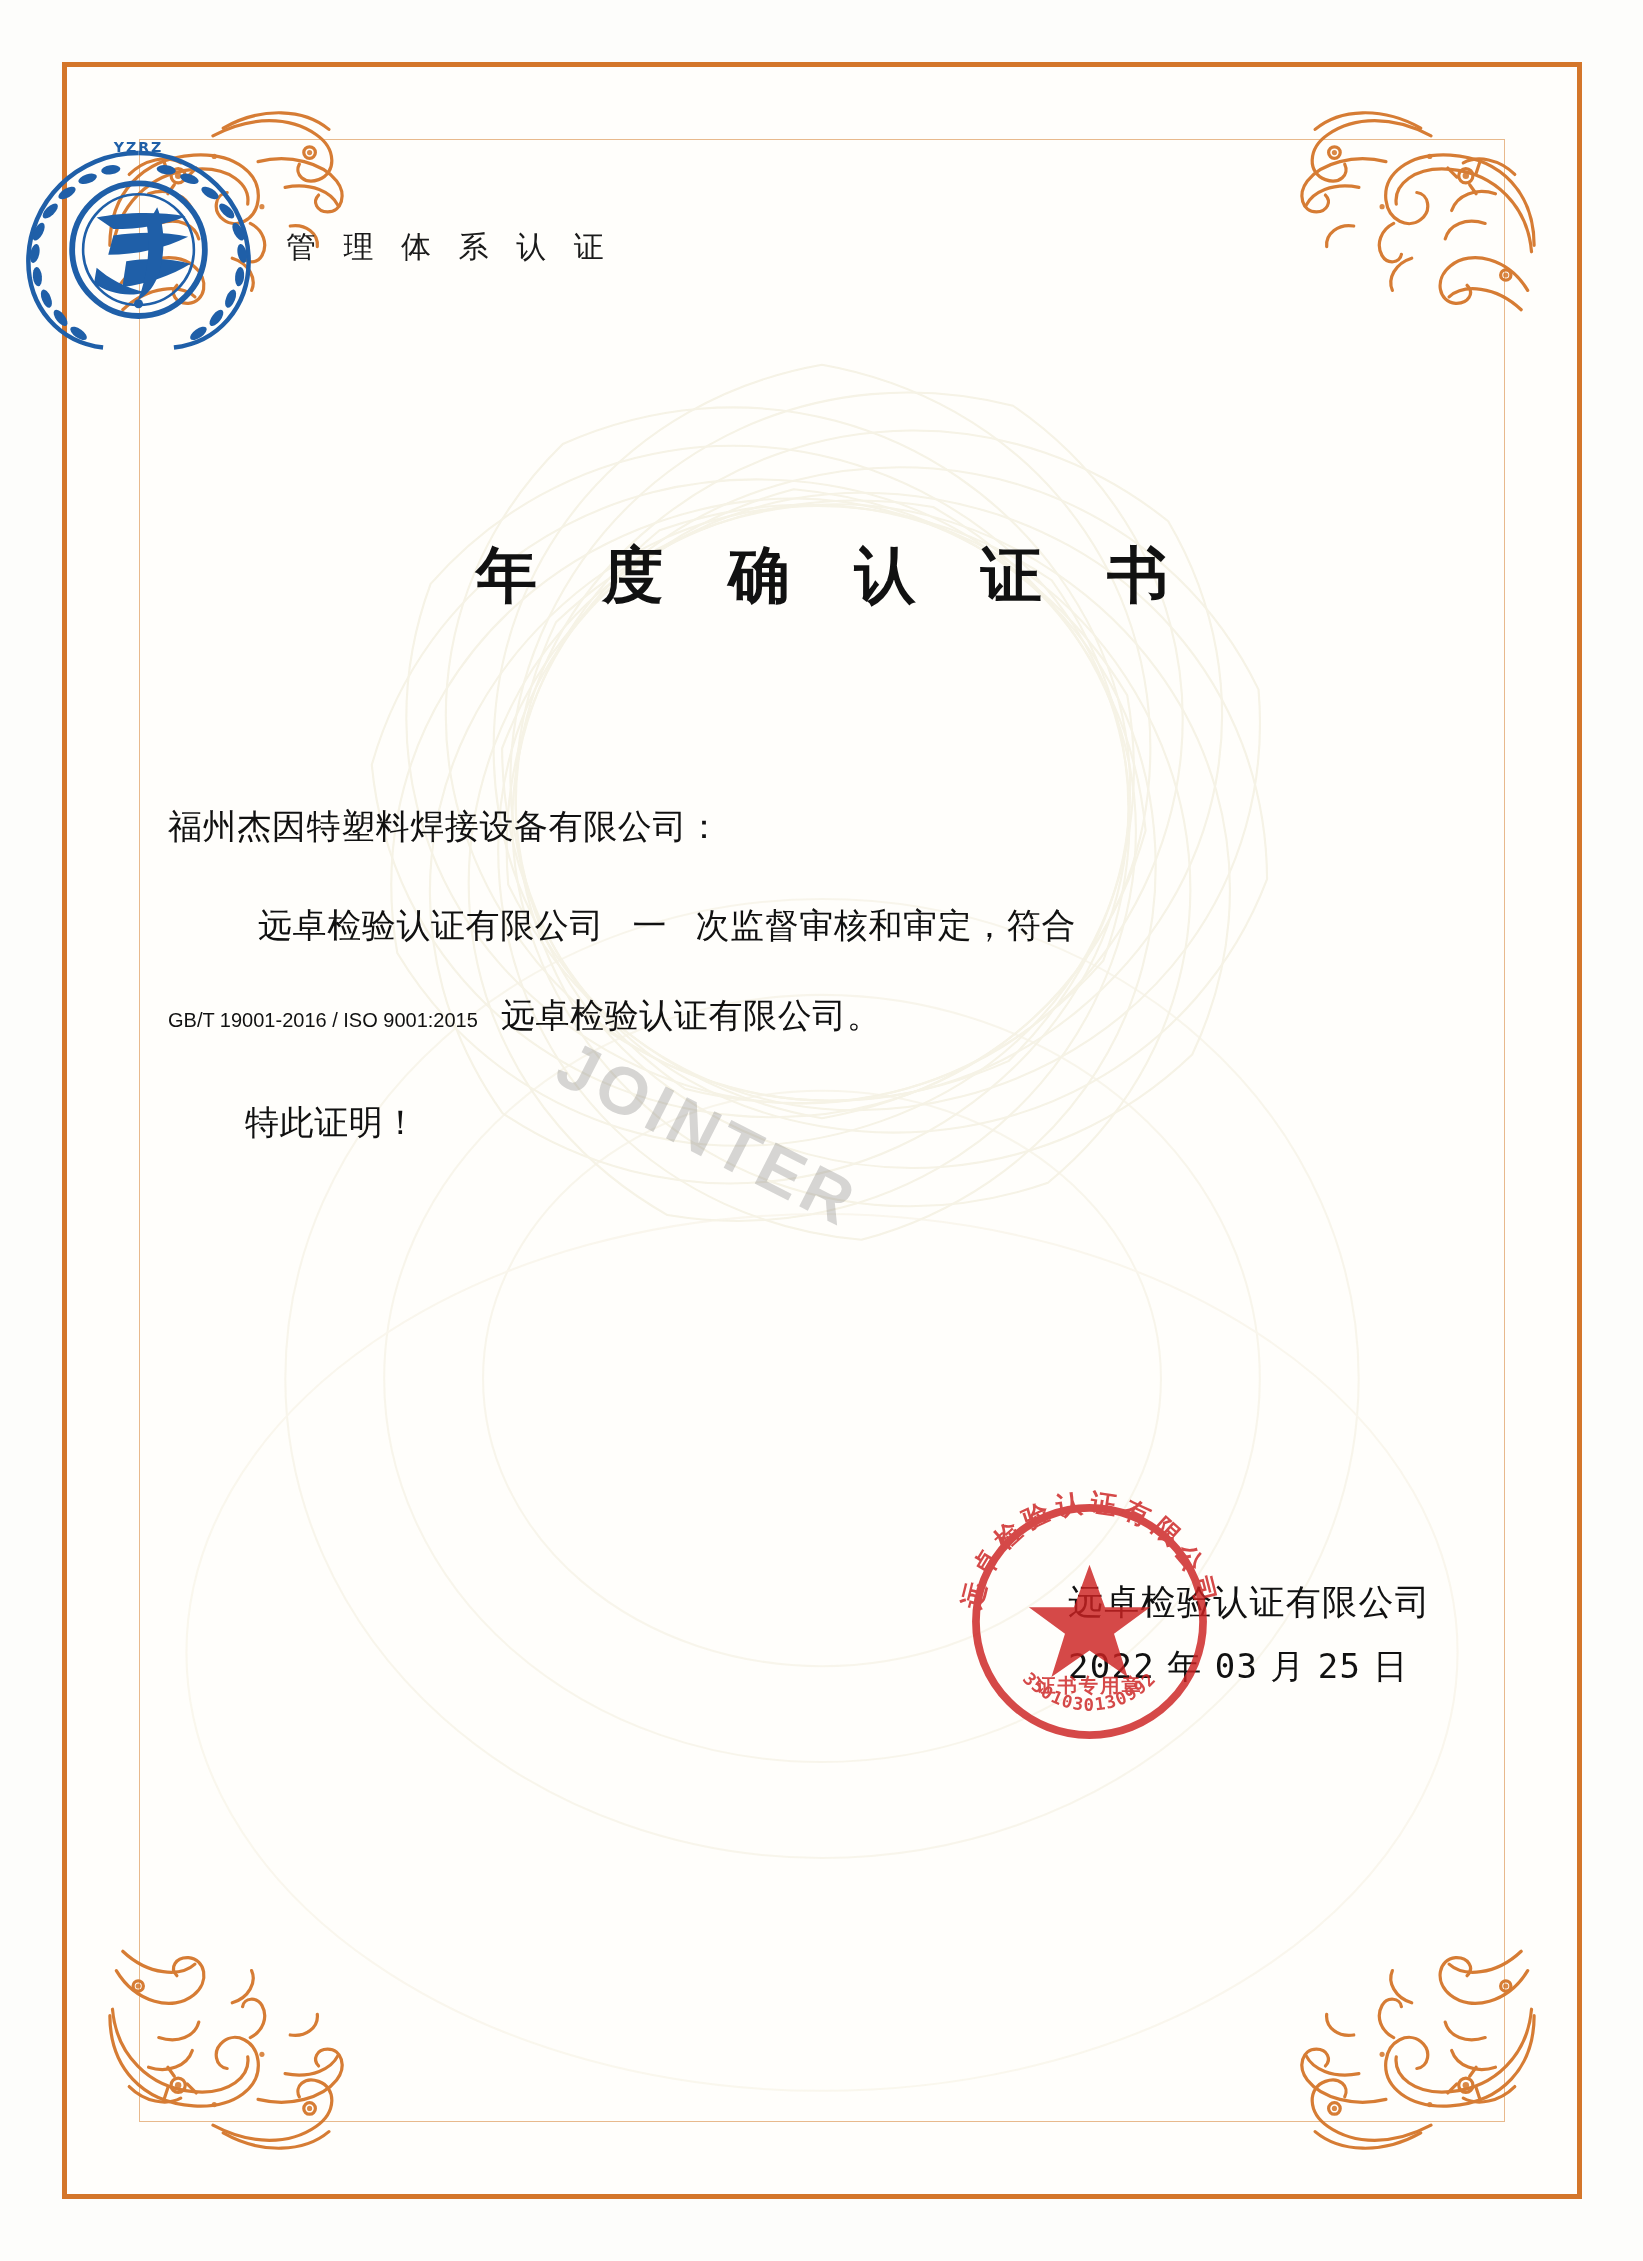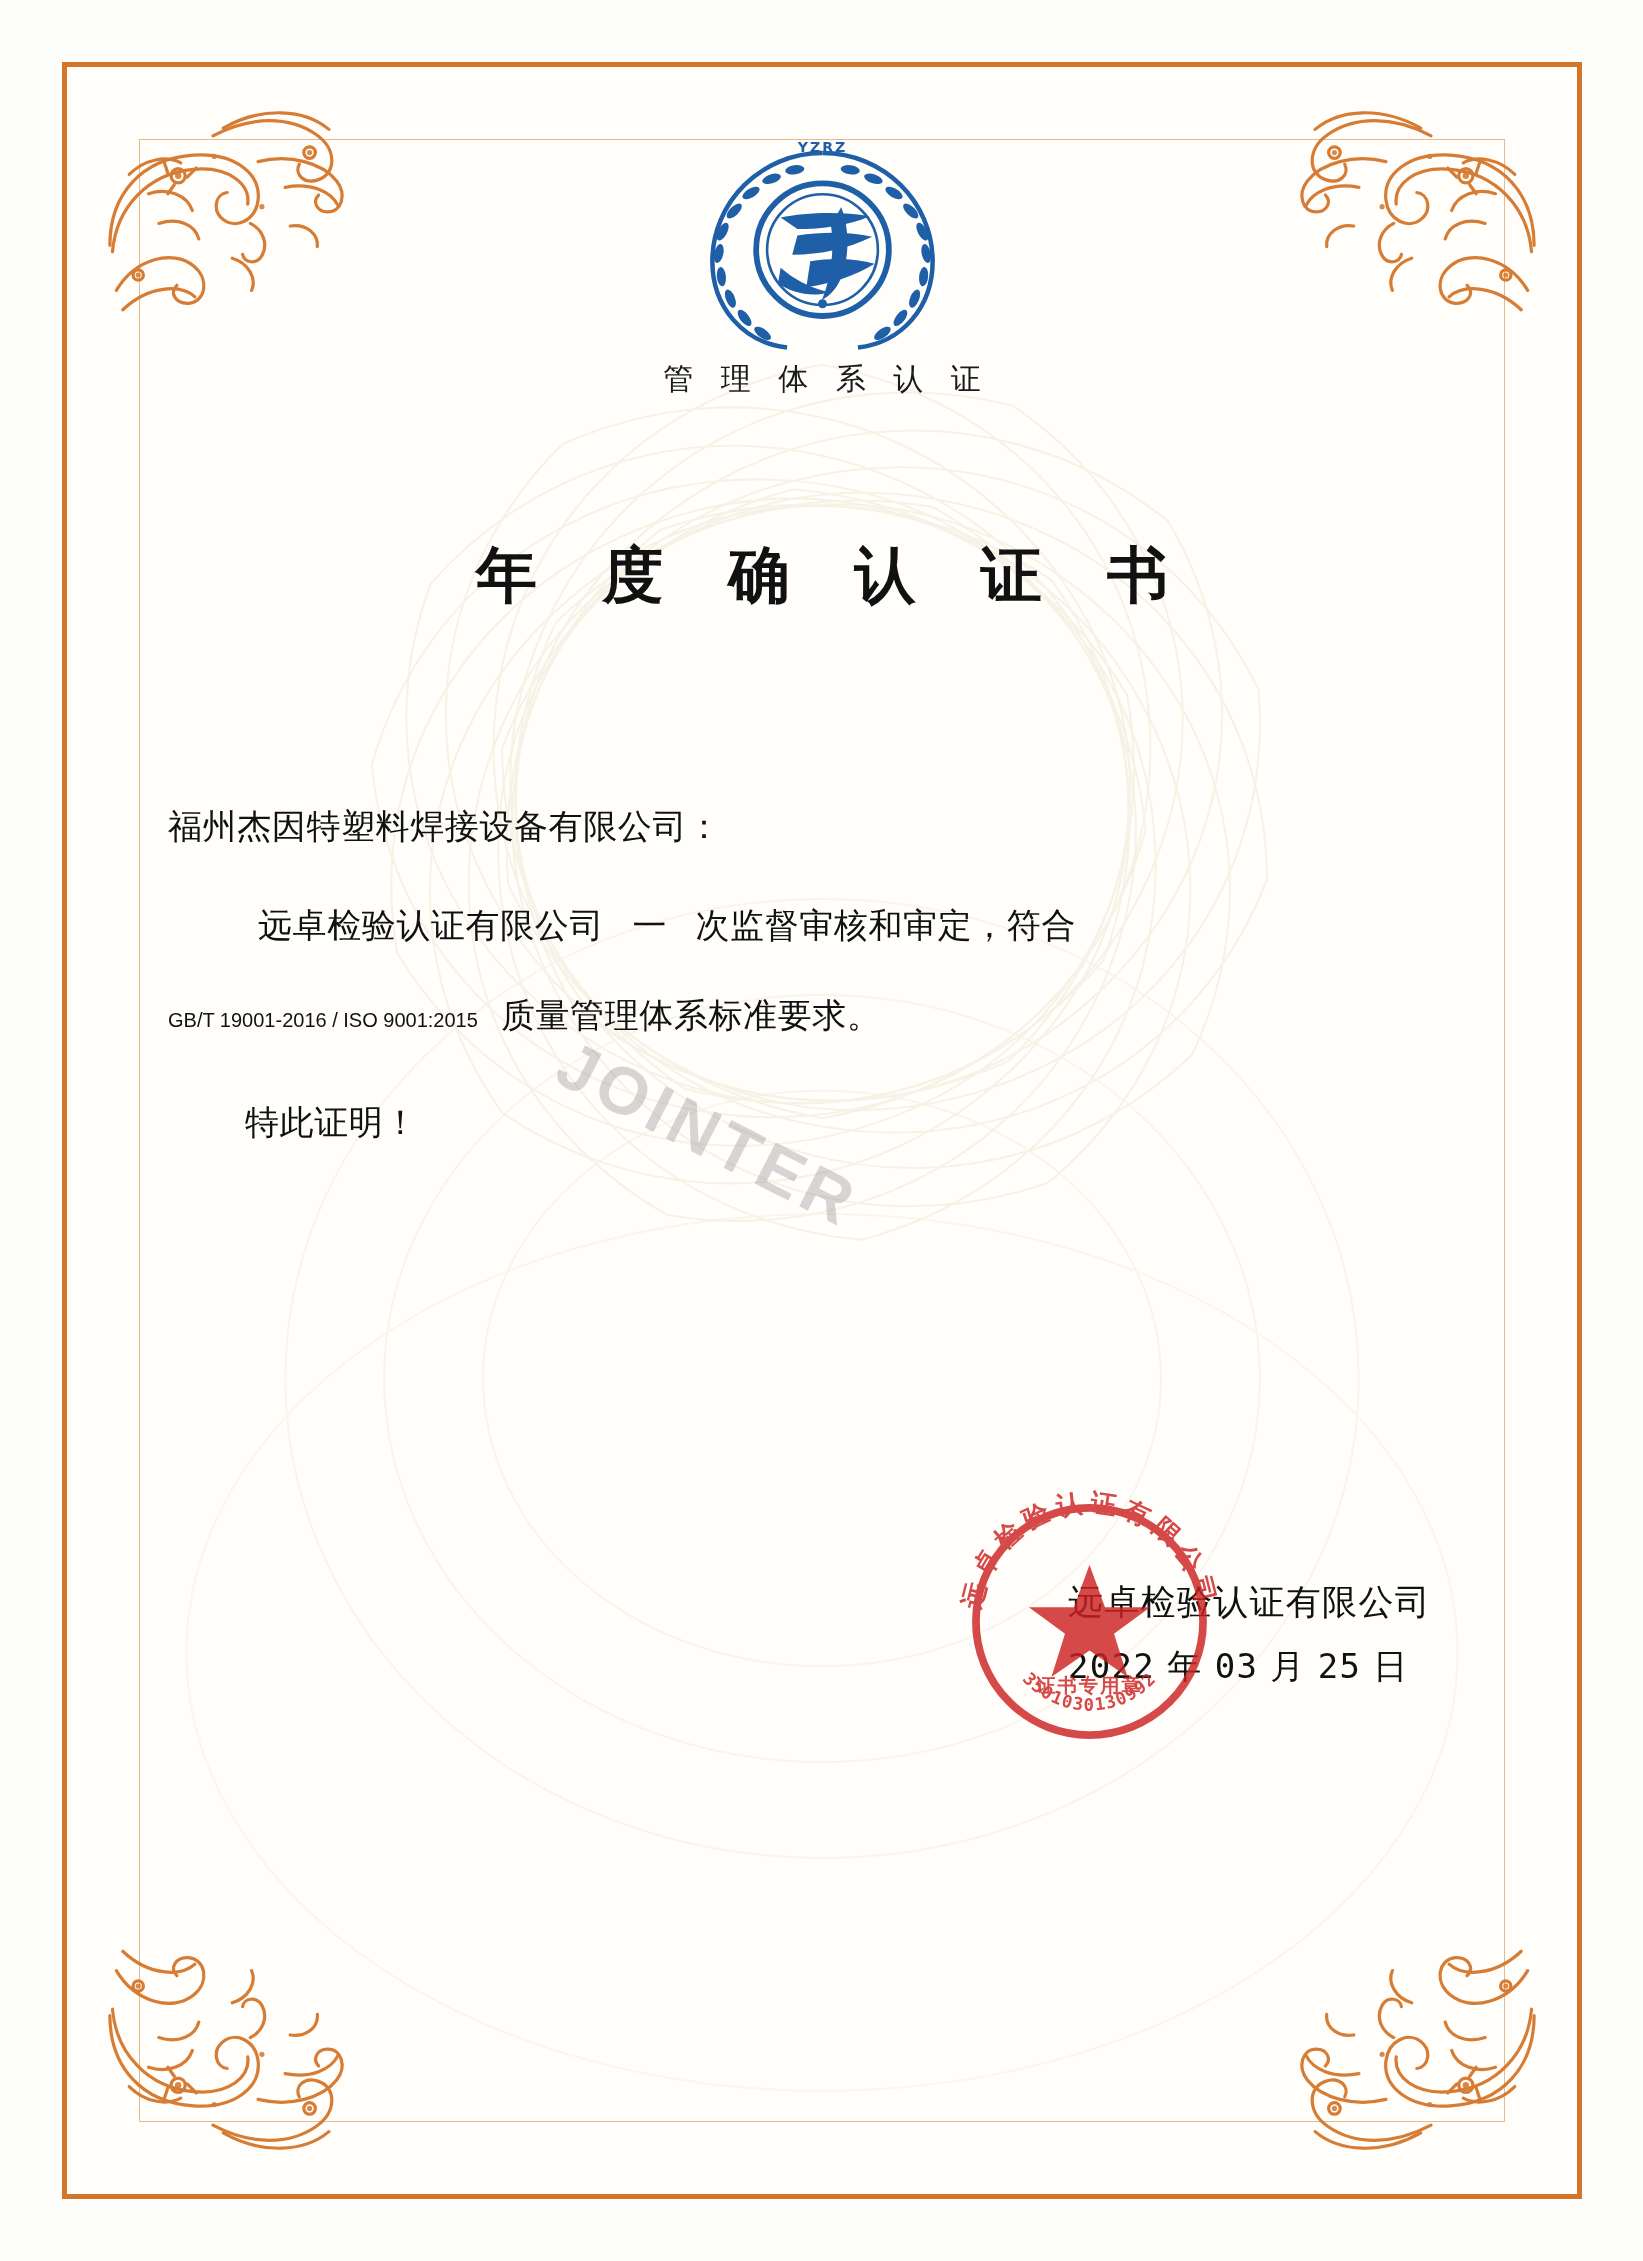--- a/index.html
+++ b/index.html
@@ -68,21 +68,20 @@
   .corner.tr { right: 97px; top: 97px;  transform: scaleX(-1); }
   .corner.bl { left: 97px;  bottom: 97px; transform: scaleY(-1); }
   .corner.br { right: 97px; bottom: 97px; transform: scale(-1,-1); }
 
   
   .emblem-wrap {
     position: absolute;
     left: 0; right: 0;
     top: 135px;
     display: flex;
-    flex-direction: column;
     align-items: center;
   }
   .emblem { width: 277px; height: 219px; }
   .emblem svg { width: 100%; height: 100%; display: block; }
   .emblem-caption {
     margin-top: 5.2px;
     font-family: "DejaVu Sans", sans-serif;
     font-size: 30px;
     letter-spacing: 9px;
     color: #1a1a1a;
@@ -414,21 +413,21 @@
     <div class="line line-addressee">福州杰因特塑料焊接设备有限公司：</div>
 
     <div class="line line-2">
       <span>远卓检验认证有限公司</span>
       <span style="padding:0 17px;">一</span>
       <span>次监督审核和审定，符合</span>
     </div>
 
     <div class="line line-3">
       <span class="mono">GB/T 19001-2016 / ISO 9001:2015</span>
-      <span style="padding-left:11.6px;">质量管理体系标准要求。</span>
+      <span style="padding-left:11.6px;">远卓检验认证有限公司。</span>
     </div>
 
     <div class="line line-4">特此证明！</div>
   </div>
 
   <div class="watermark">JOINTER</div>
 
   <div class="sign-block">
     <div class="sign-issuer">远卓检验认证有限公司</div>
     <div class="sign-date">

